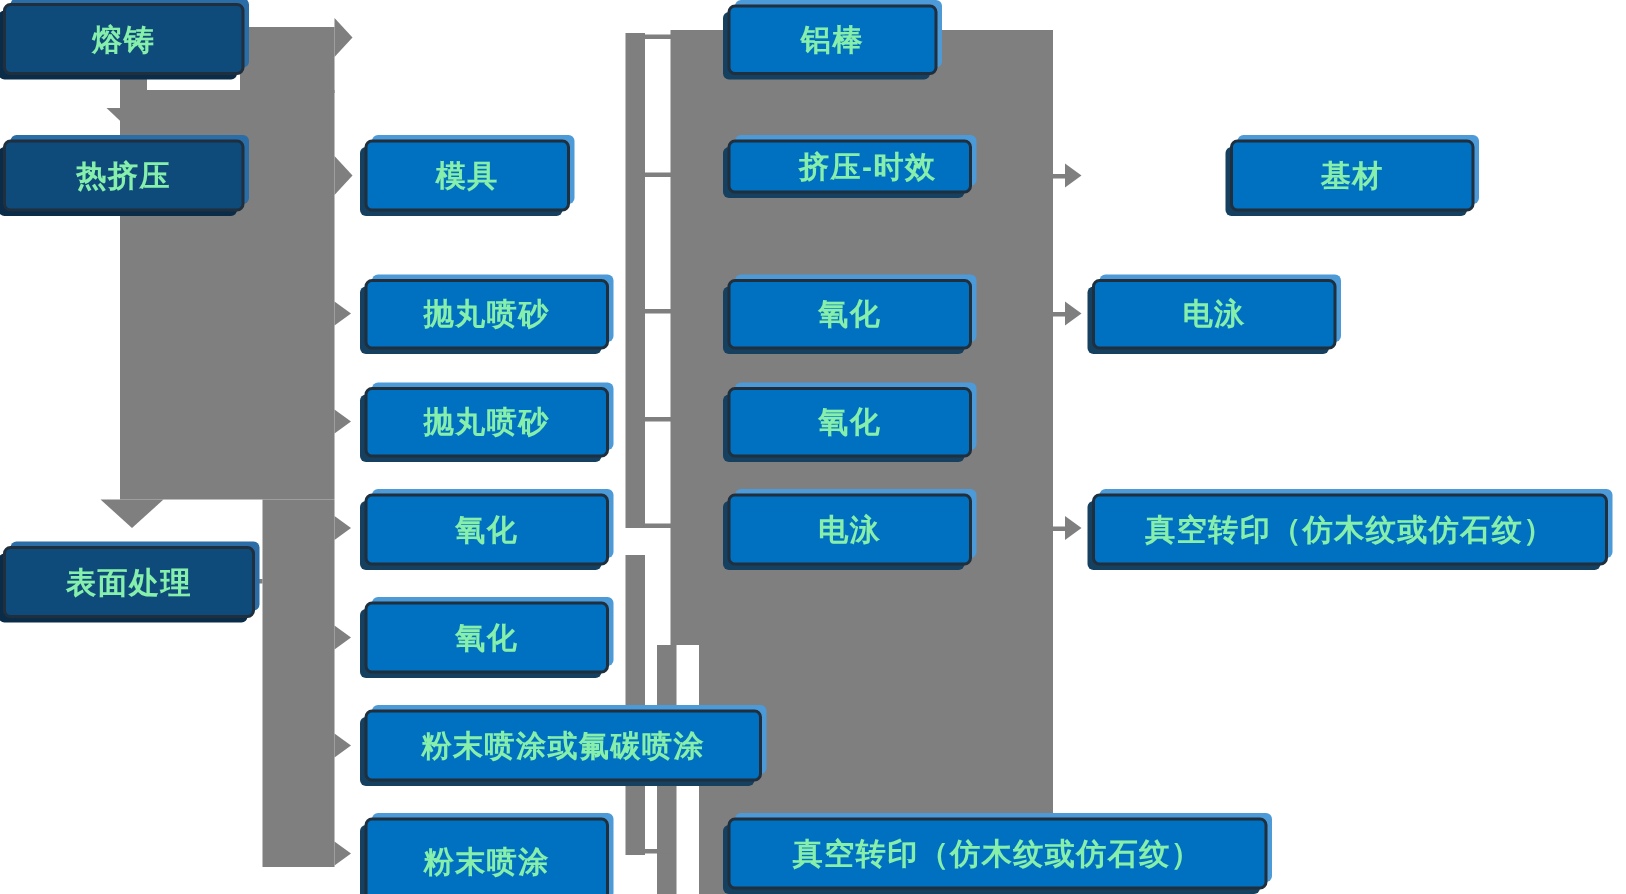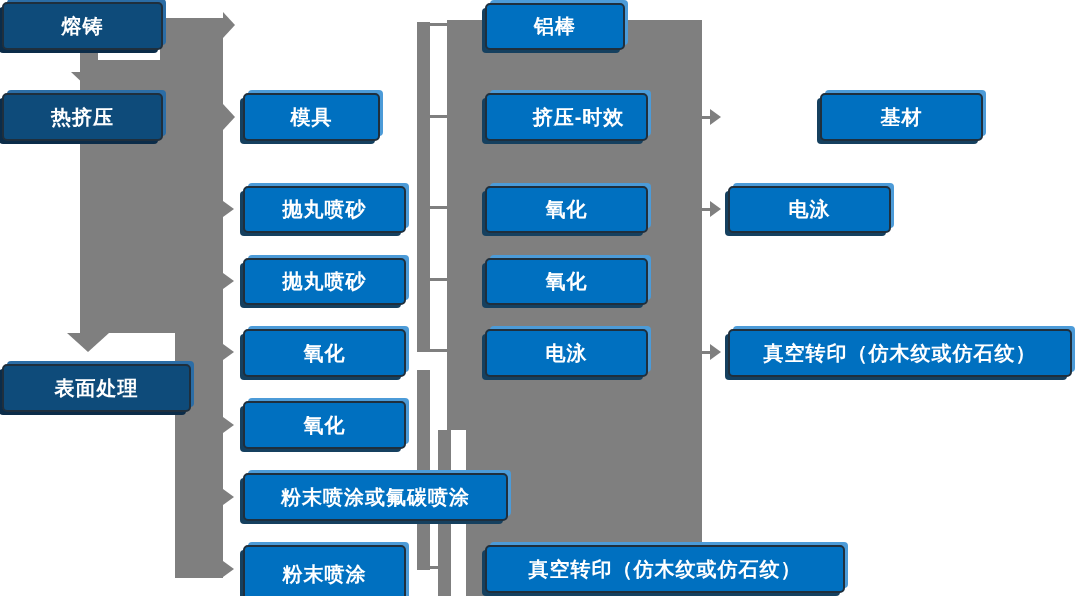--- a/index.html
+++ b/index.html
@@ -6,21 +6,21 @@
   #stage{
     position:relative;width:1084px;height:596px;background:#ffffff;
     font-family:"Liberation Sans",sans-serif;overflow:hidden;
   }
   .conn{position:absolute;background:#7f7f7f;z-index:1;}
   .tri{position:absolute;width:0;height:0;z-index:1;}
   .node{
     position:absolute;box-sizing:border-box;z-index:2;
     border:2px solid #1f2f3d;border-radius:5px;
     display:flex;align-items:center;justify-content:center;
-    color:#ffffff;font-size:20px;font-weight:600;letter-spacing:1px;
+    color:#86efac;font-size:20px;font-weight:600;letter-spacing:1px;
     white-space:nowrap;
   }
   .node.blue{
     background:#0070c0;
     box-shadow:4px -4px 0 -1px #4c9bd8, -4px 4px 0 -1px #15405f;
   }
   .node.dark{
     background:#0e4b7a;
     box-shadow:4px -4px 0 -1px #2b6da6, -4px 4px 0 -1px #0b2c49;
   }
@@ -67,21 +67,21 @@
   <div class="tri" style="left:710px;top:201px;border-top:8px solid transparent;border-bottom:8px solid transparent;border-left:11px solid #7f7f7f;"></div>
   <div class="conn" style="left:700px;top:351px;width:10px;height:3px;"></div>
   <div class="tri" style="left:710px;top:344px;border-top:8px solid transparent;border-bottom:8px solid transparent;border-left:11px solid #7f7f7f;"></div>
 
 <div class="node dark" style="left: 2px; top: 2px; width: 161px; height: 48px;">
       <span>熔铸</span>
     </div>
     <div class="node dark" style="left: 2px; top: 93px; width: 161px; height: 48px;">
       <span>热挤压</span>
     </div>
-    <div class="node dark" style="left: 2px; top: 364px; width: 189px; height: 48px;">
+    <div class="node dark" style="left: 2px; top: 364px; width: 168px; height: 48px;">
       <span>表面处理</span>
     </div>
     <div class="node blue" style="left: 243px; top: 93px; width: 137px; height: 48px;">
       <span>模具</span>
     </div>
     <div class="node blue" style="left: 243px; top: 186px; width: 163px; height: 47px;">
       <span>抛丸喷砂</span>
     </div>
     <div class="node blue" style="left: 243px; top: 258px; width: 163px; height: 47px;">
       <span>抛丸喷砂</span>
@@ -94,21 +94,21 @@
     </div>
     <div class="node blue" style="left: 243px; top: 473px; width: 265px; height: 48px; align-items: center;">
       <span>粉末喷涂或氟碳喷涂</span>
     </div>
     <div class="node blue" style="left: 243px; top: 545px; width: 163px; height: 59px;">
       <span>粉末喷涂</span>
     </div>
     <div class="node blue" style="left: 485px; top: 3px; width: 140px; height: 47px;">
       <span>铝棒</span>
     </div>
-    <div class="node blue" style="left: 485px; top: 93px; width: 163px; height: 48px; padding-left: 24px;">
+    <div class="node blue" style="left: 485px; top: 93px; width: 163px; height: 36px; padding-left: 24px;">
       <span>挤压-时效</span>
     </div>
     <div class="node blue" style="left: 485px; top: 186px; width: 163px; height: 47px;">
       <span>氧化</span>
     </div>
     <div class="node blue" style="left: 485px; top: 258px; width: 163px; height: 47px;">
       <span>氧化</span>
     </div>
     <div class="node blue" style="left: 485px; top: 329px; width: 163px; height: 48px;">
       <span>电泳</span>

